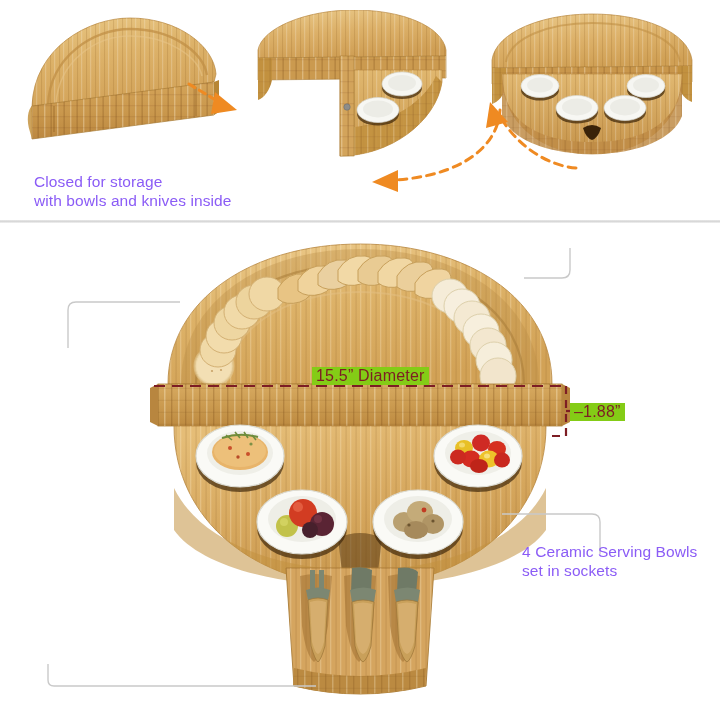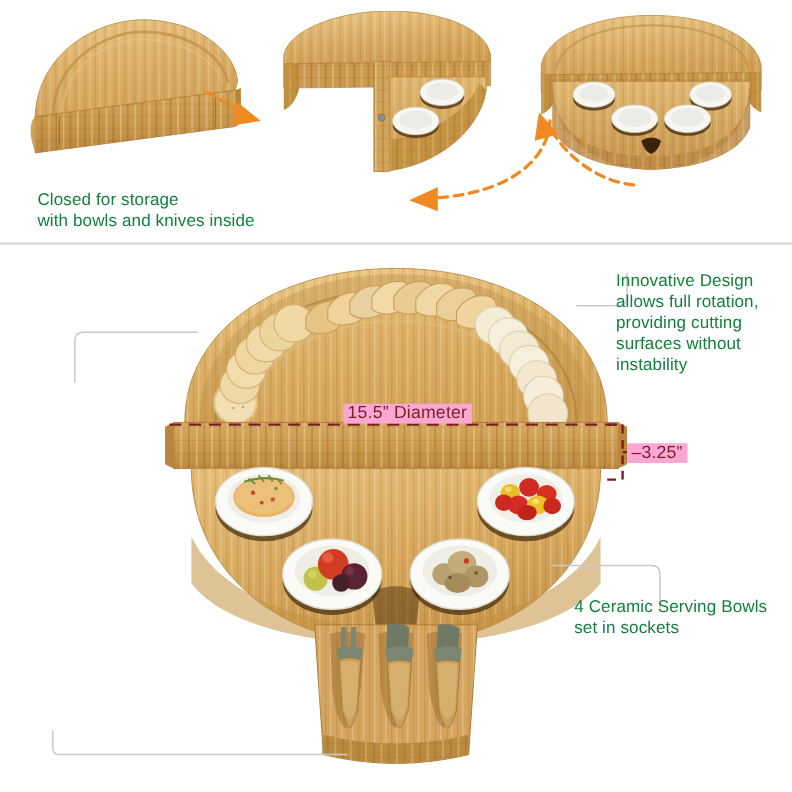--- a/index.html
+++ b/index.html
@@ -15,33 +15,33 @@
     width: 720px;
     height: 720px;
     background: #ffffff;
     overflow: hidden;
   }
 
   
   .abs { position: absolute; }
   .callout {
     position: absolute;
-    color: #15803d;
+    color: #8b5cf6;
     font-size: 15.5px;
     line-height: 19px;
     white-space: pre-line;
     letter-spacing: .1px;
   }
   .dimlabel {
     position: absolute;
     color: #7d1d24;
     font-size: 16px;
     font-weight: 400;
     letter-spacing: .2px;
-    background: #f9a8d4;
+    background: #84cc16;
     padding: 0 4px;
   }
   .divider {
     position: absolute;
     left: 0; top: 220px;
     width: 720px; height: 3px;
     background: linear-gradient(to bottom,#e8e8e8,#d8d8d8,#f2f2f2);
   }
 
   
@@ -400,34 +400,29 @@
 
   <svg class="abs" width="420" height="20" style="left:150px;top:376px;">
     <line x1="4" y1="10" x2="412" y2="10" stroke="#7d1d24" stroke-width="2.2" stroke-dasharray="11,7"></line>
   </svg>
   <div class="dimlabel" style="left:312px;top:367px;">15.5” Diameter</div>
 
   <svg class="abs" width="70" height="62" style="left:548px;top:382px;">
     <path d="M4,4 L18,4 L18,54 L4,54" fill="none" stroke="#7d1d24" stroke-width="2.2" stroke-dasharray="8,6"></path>
     <line x1="18" y1="29" x2="30" y2="29" stroke="#7d1d24" stroke-width="2.2"></line>
   </svg>
-  <div class="dimlabel" style="left:570px;top:403px;">–3.25”</div>
+  <div class="dimlabel" style="left:570px;top:403px;">–1.88”</div>
 
   <svg class="abs" width="120" height="60" style="left:64px;top:296px;">
     <path d="M4,52 L4,14 q0,-8 8,-8 L116,6" fill="none" stroke="#c9c9c9" stroke-width="1.4"></path>
   </svg>
 
   <svg class="abs" width="70" height="40" style="left:522px;top:244px;">
     <path d="M2,34 L40,34 q8,0 8,-8 L48,4" fill="none" stroke="#c9c9c9" stroke-width="1.4"></path>
   </svg>
-  <div class="callout" style="left:560px;top:246px;width:160px;"> Innovative Design
-allows full rotation,
-providing cutting
-surfaces without
-instability</div>
 
   <svg class="abs" width="120" height="60" style="left:500px;top:508px;">
     <path d="M2,6 L92,6 q8,0 8,8 L100,46" fill="none" stroke="#c9c9c9" stroke-width="1.4"></path>
   </svg>
   <div class="callout" style="left:522px;top:542px;width:200px;">4 Ceramic Serving Bowls
 set in sockets</div>
 
   <svg class="abs" width="280" height="32" style="left:44px;top:658px;">
     <path d="M4,6 L4,22 q0,6 6,6 L272,28" fill="none" stroke="#c9c9c9" stroke-width="1.4"></path>
   </svg>

